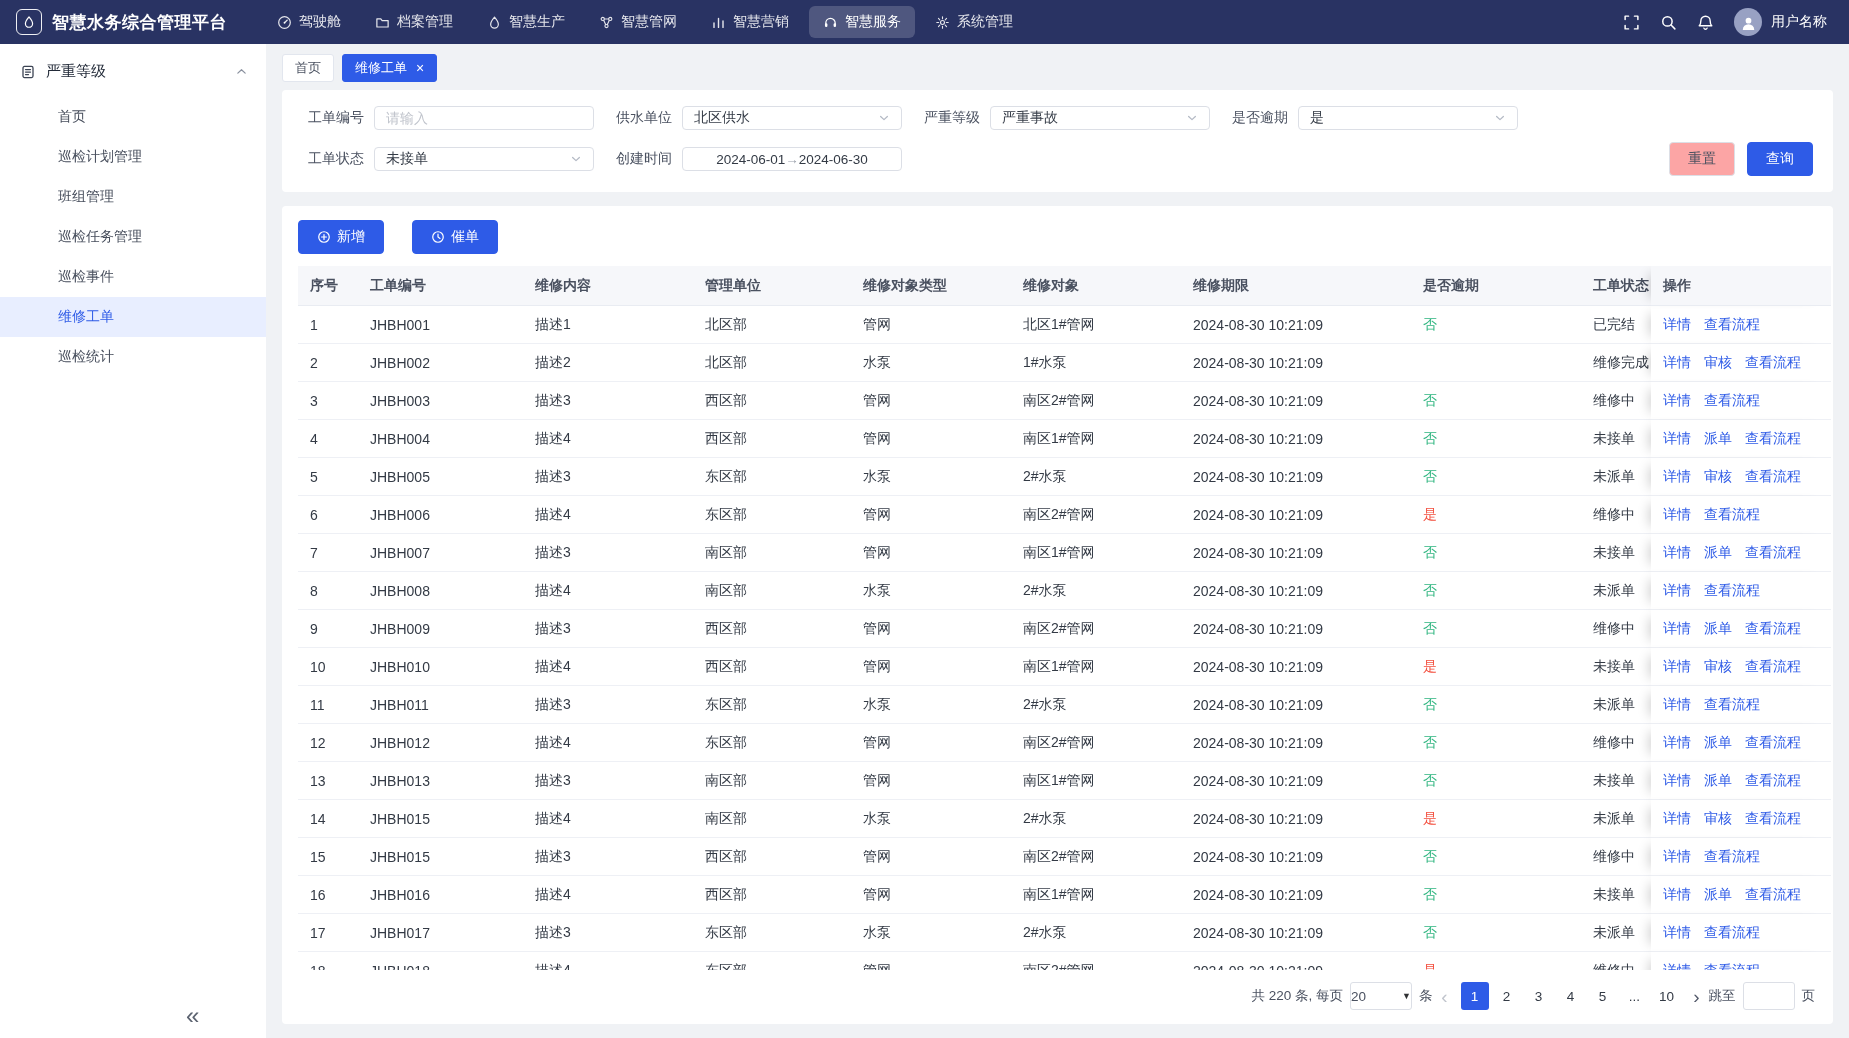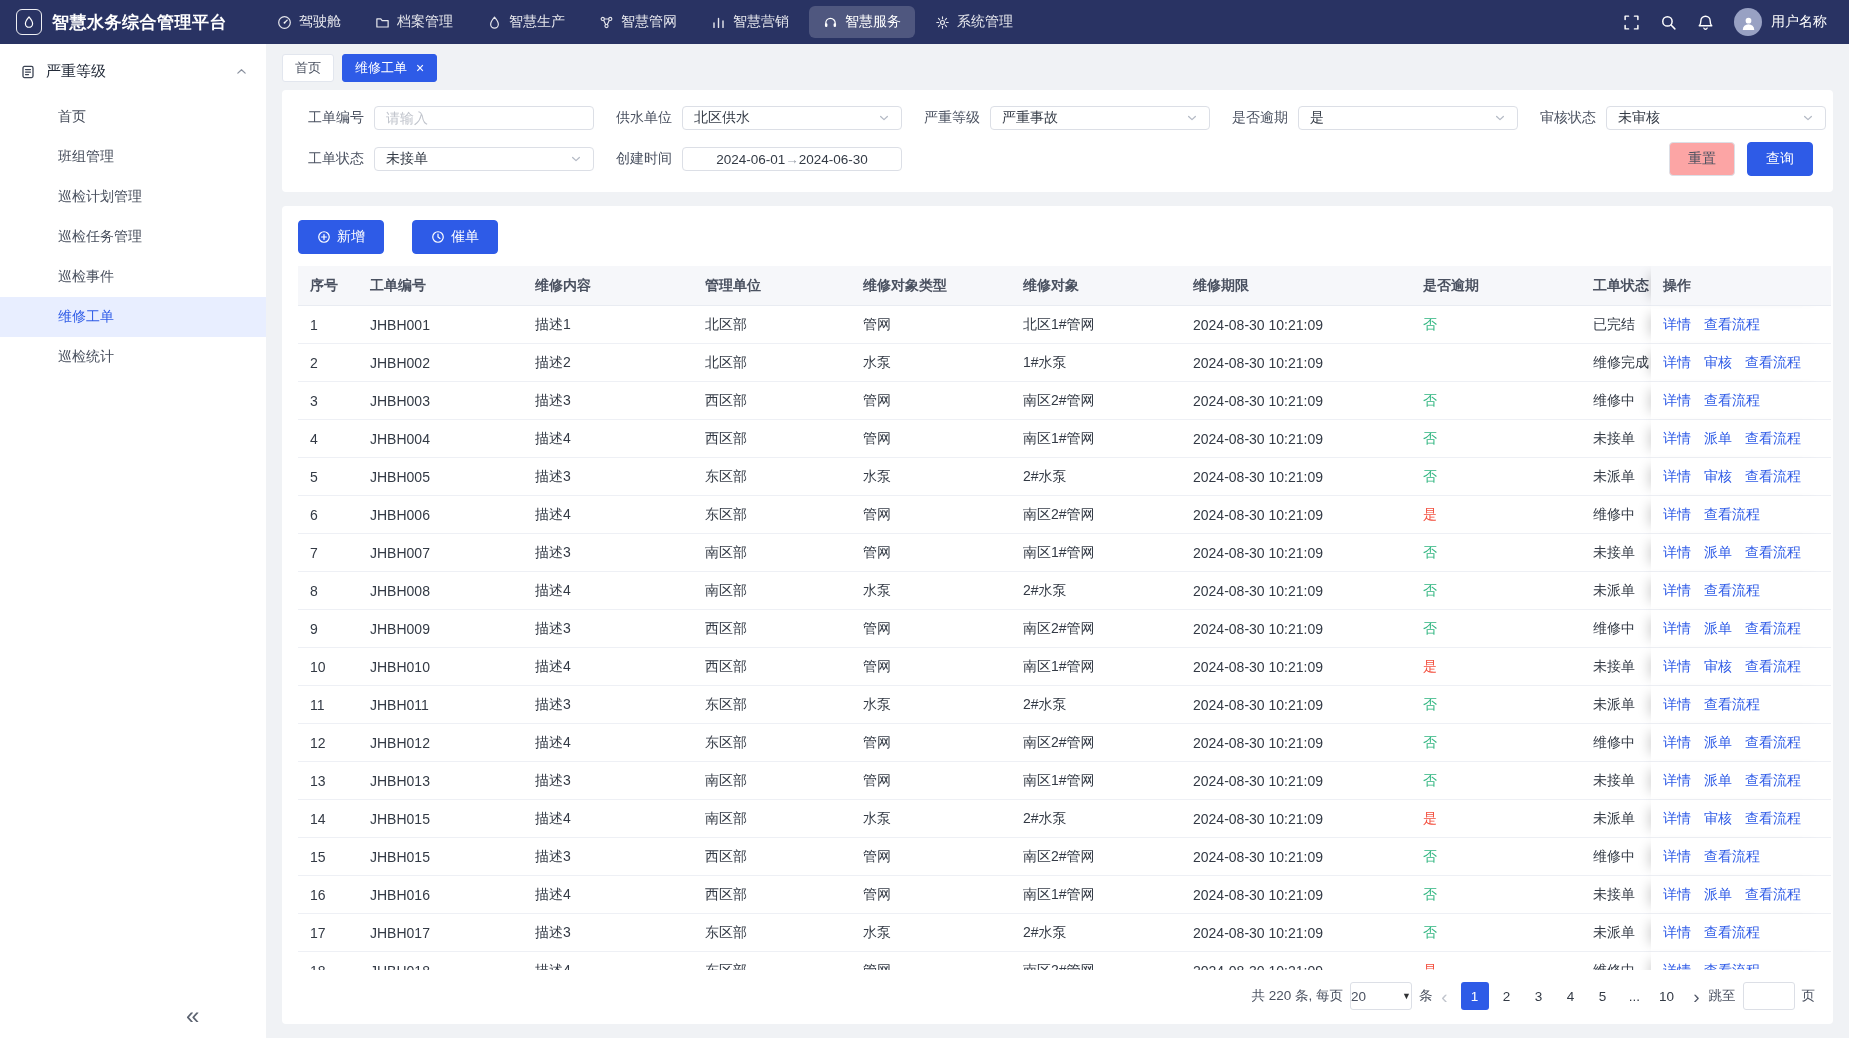--- a/index.html
+++ b/index.html
@@ -210,22 +210,22 @@
     </span>
     <span>严重等级</span>
     <span class="side-chevron">
       <svg viewBox="0 0 16 16" fill="none" stroke="currentColor" stroke-width="1.5" stroke-linecap="round" stroke-linejoin="round">
           <path d="M3.5 10 8 5.8l4.5 4.2"></path>
         </svg>
     </span>
   </div>
   <div class="side-items">
       <div class="side-item">首页</div>
+      <div class="side-item">巡检计划管理</div>
       <div class="side-item">班组管理</div>
-      <div class="side-item">巡检计划管理</div>
       <div class="side-item">巡检任务管理</div>
       <div class="side-item">巡检事件</div>
       <div class="side-item active">维修工单</div>
       <div class="side-item">巡检统计</div>
     </div>
   <div class="collapse">«</div>
 </div>
 
 <div class="main">
 
@@ -260,29 +260,20 @@
           <span>严重事故</span>
           <svg viewBox="0 0 16 16" fill="none" stroke="currentColor" stroke-width="1.6" stroke-linecap="round" stroke-linejoin="round">
               <path d="M3.5 6 8 10.2 12.5 6"></path>
             </svg>
         </div>
       </div>
       <div class="fgroup">
         <span class="flabel">是否逾期</span>
         <div class="fctl select">
           <span>是</span>
-          <svg viewBox="0 0 16 16" fill="none" stroke="currentColor" stroke-width="1.6" stroke-linecap="round" stroke-linejoin="round">
-              <path d="M3.5 6 8 10.2 12.5 6"></path>
-            </svg>
-        </div>
-      </div>
-      <div class="fgroup">
-        <span class="flabel">审核状态</span>
-        <div class="fctl select">
-          <span>未审核</span>
           <svg viewBox="0 0 16 16" fill="none" stroke="currentColor" stroke-width="1.6" stroke-linecap="round" stroke-linejoin="round">
               <path d="M3.5 6 8 10.2 12.5 6"></path>
             </svg>
         </div>
       </div>
     </div>
     <div class="frow">
       <div class="fgroup">
         <span class="flabel">工单状态</span>
         <div class="fctl select">

